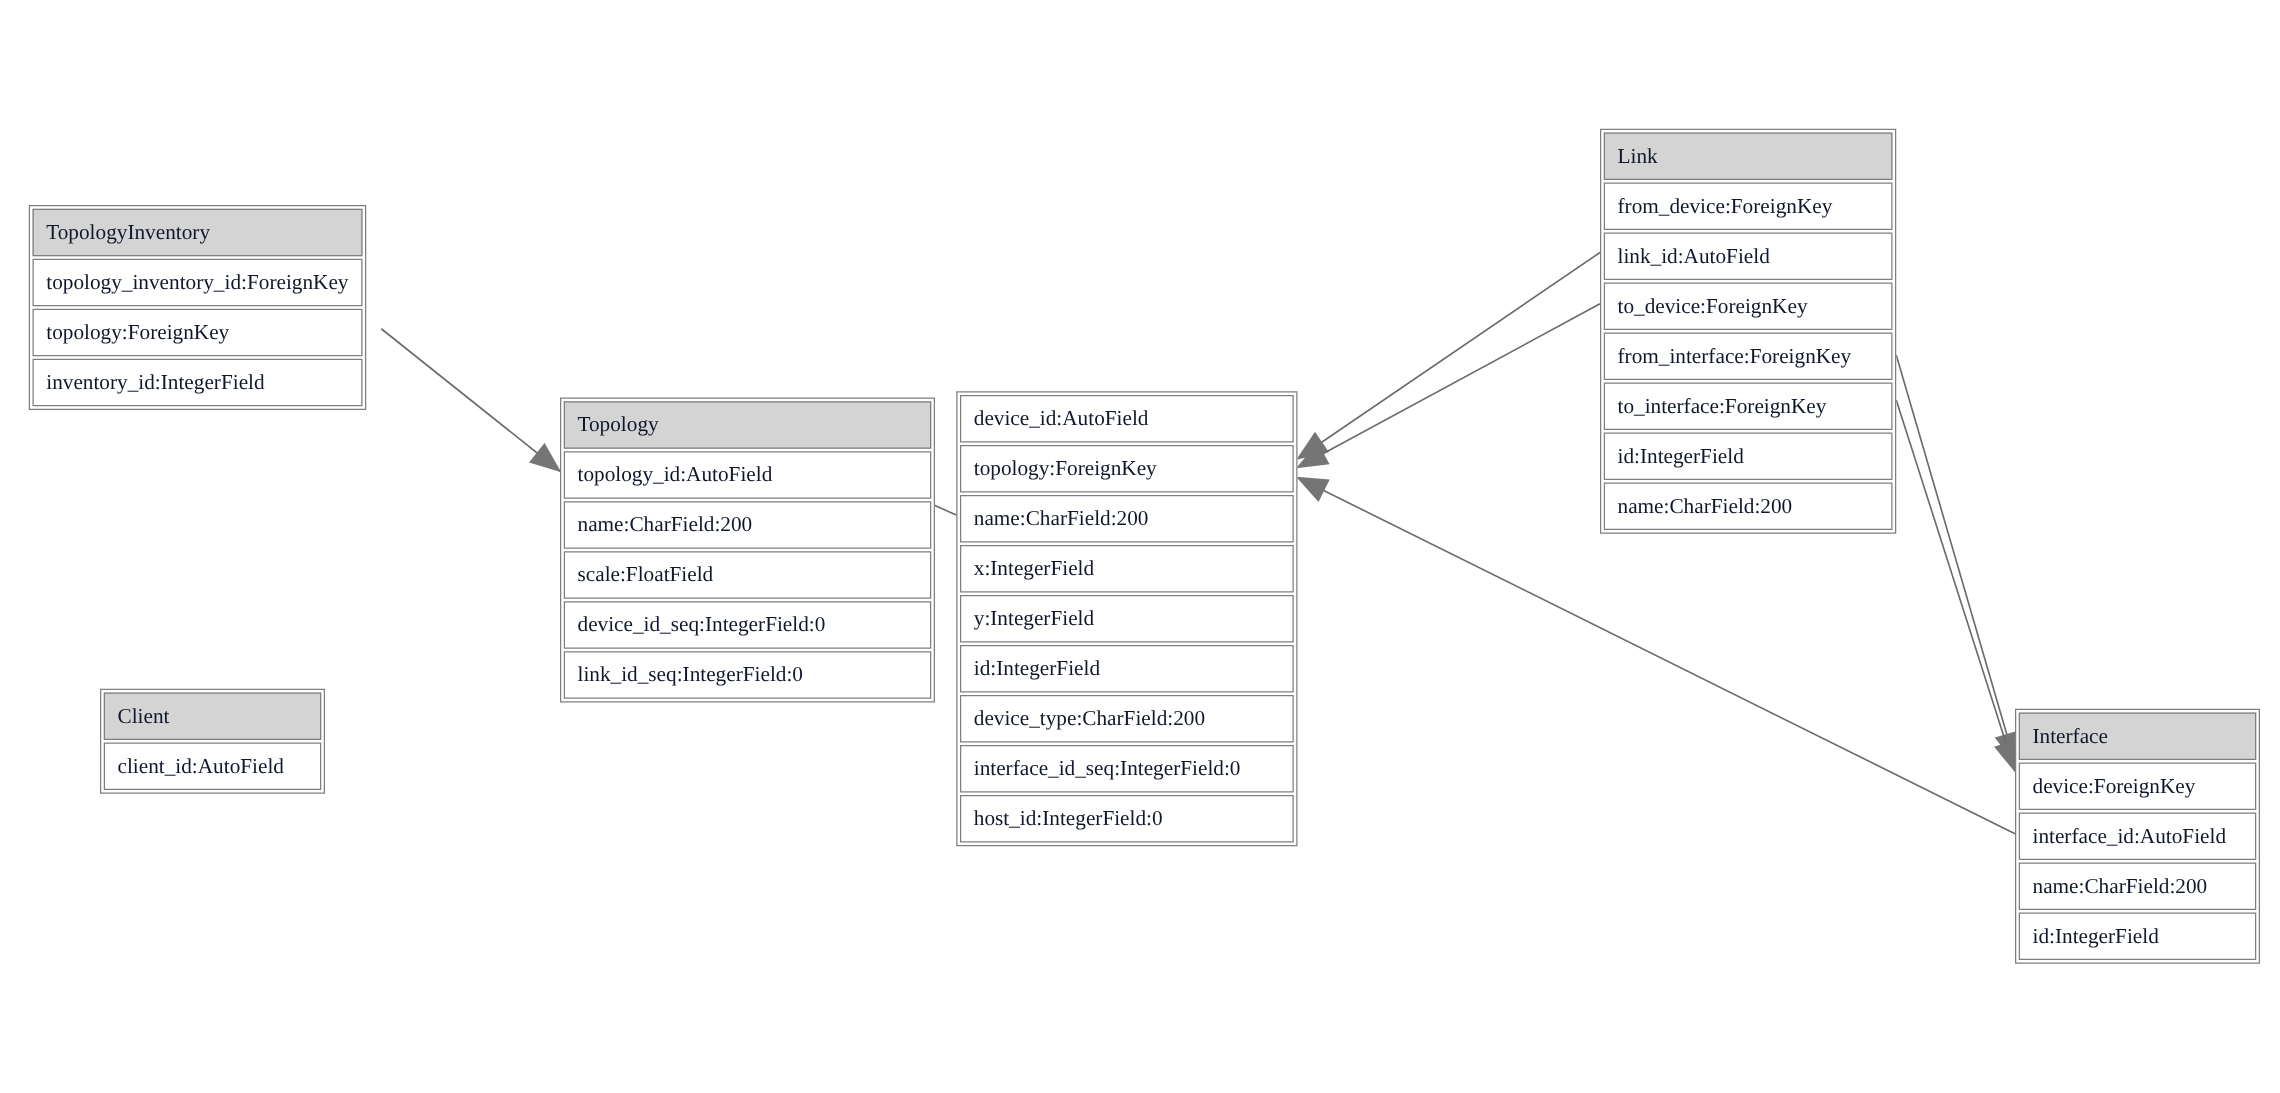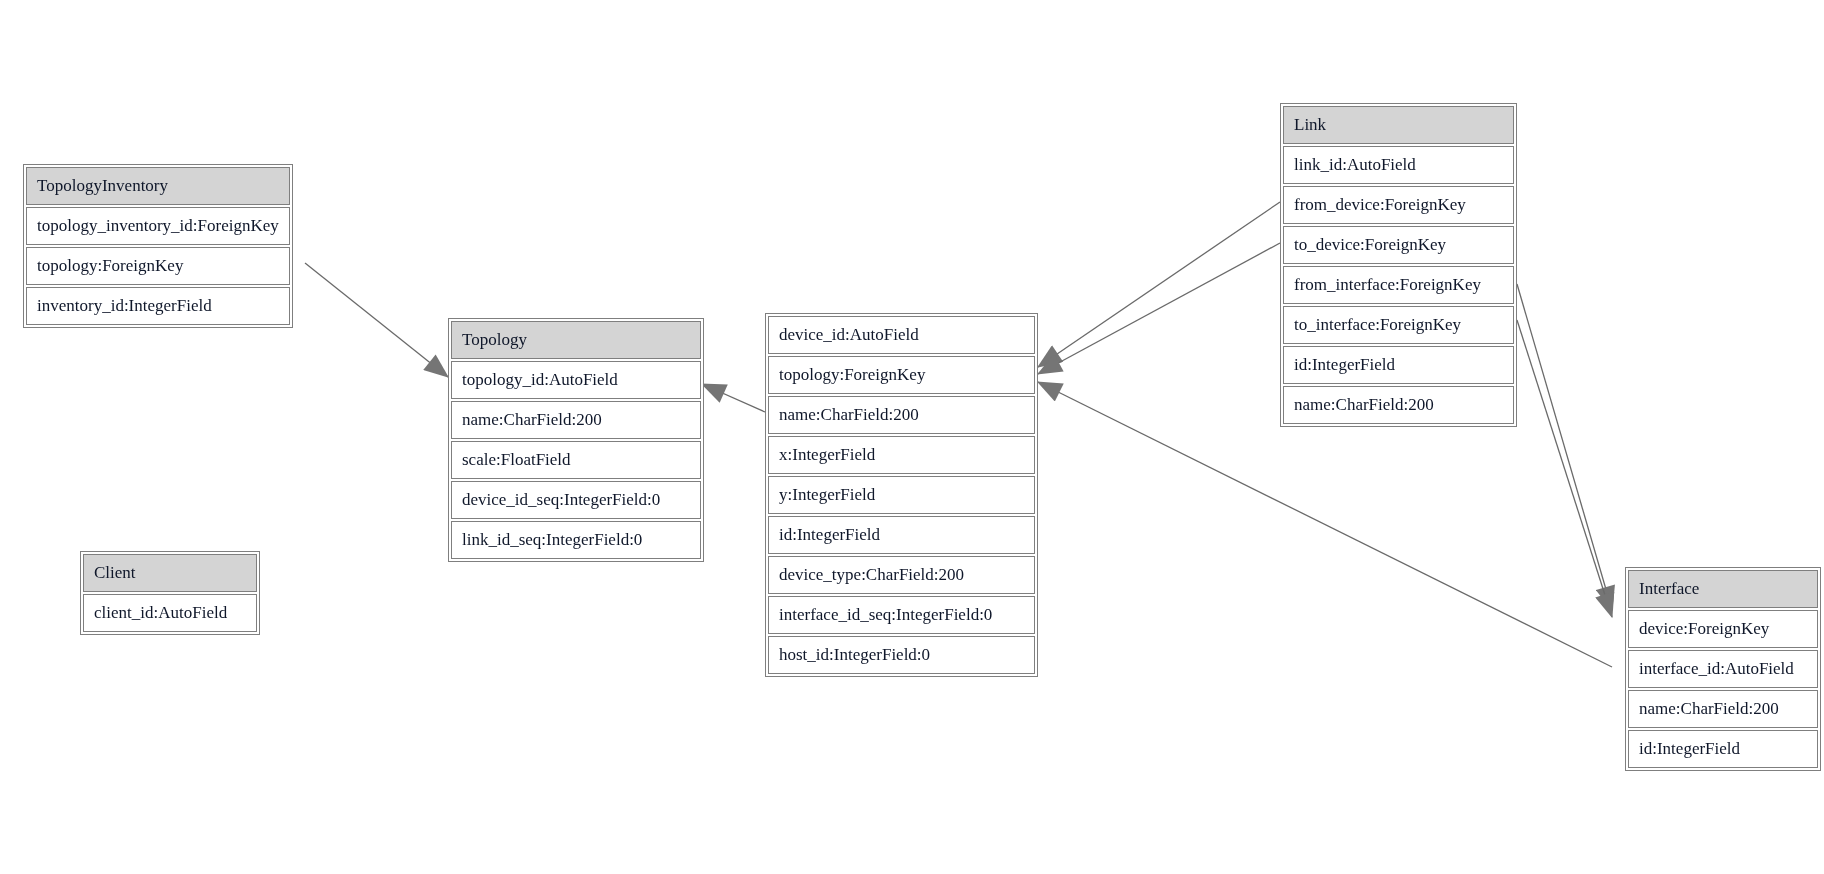--- a/index.html
+++ b/index.html
@@ -82,21 +82,21 @@
       <tr>
             <td>topology:ForeignKey</td>
           </tr>
       <tr>
             <td>inventory_id:IntegerField</td>
           </tr>
     </tbody>
       </table>
   </div>
 
-  <div class="entity" style="left:448px; top:318px; width:256px;">
+  <div class="entity" style="left:448px; top:318px; width:300px;">
     <table>
       <tbody>
           <tr>
             <th>Topology</th>
           </tr>
       <tr>
             <td>topology_id:AutoField</td>
           </tr>
       <tr>
             <td>name:CharField:200</td>
@@ -161,45 +161,45 @@
       </table>
   </div>
 
   <div class="entity" style="left:1280px; top:103px; width:237px;">
     <table>
       <tbody>
           <tr>
             <th>Link</th>
           </tr>
       <tr>
+            <td>from_device:ForeignKey</td>
+          </tr>
+      <tr>
             <td>link_id:AutoField</td>
           </tr>
       <tr>
-            <td>from_device:ForeignKey</td>
-          </tr>
-      <tr>
             <td>to_device:ForeignKey</td>
           </tr>
       <tr>
             <td>from_interface:ForeignKey</td>
           </tr>
       <tr>
             <td>to_interface:ForeignKey</td>
           </tr>
       <tr>
             <td>id:IntegerField</td>
           </tr>
       <tr>
             <td>name:CharField:200</td>
           </tr>
     </tbody>
       </table>
   </div>
 
-  <div class="entity" style="left:1612px; top:567px; width:196px;margin-left:13px;">
+  <div class="entity" style="left:1612px; top:567px; width:196px;">
     <table>
       <tbody>
           <tr>
             <th>Interface</th>
           </tr>
       <tr>
             <td>device:ForeignKey</td>
           </tr>
       <tr>
             <td>interface_id:AutoField</td>

